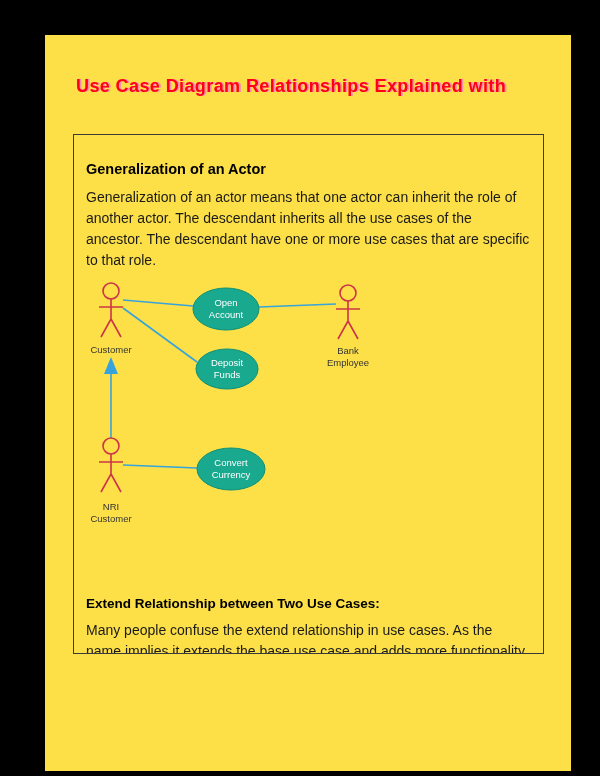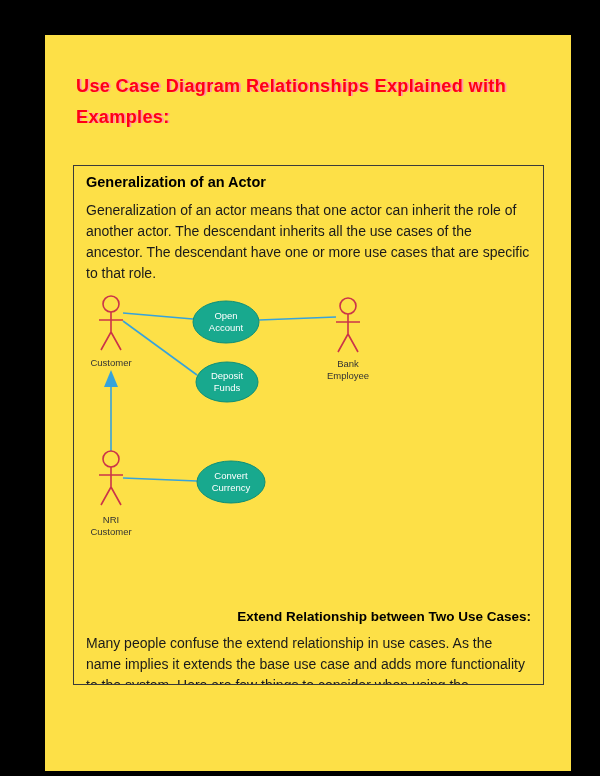--- a/index.html
+++ b/index.html
@@ -26,21 +26,21 @@
     letter-spacing:0.4px;
     text-shadow:1.8px 0 0 #ff93ab;
     margin-bottom:32px;
     white-space:nowrap;
   }
   .content-box {
     border:1px solid #3a3a3a;
     width:471px;
     height:520px;
     margin-left:-3px;
-    padding:6px 12px;
+    padding:24px 12px;
     overflow:hidden;
   }
   .box-heading {
     font-size:14.5px;
     font-weight:bold;
     color:#000;
     margin:2px 0 10px 0;
   }
   .box-para {
     font-size:14px;
@@ -53,31 +53,29 @@
   .actor circle { fill:none; }
   .actor-label { font-size:9.5px; fill:#333; text-anchor:middle; stroke:none; }
   .uc ellipse { stroke:#0e8f77; stroke-width:1; }
   .uc-text { font-size:9.5px; fill:#ffffff; text-anchor:middle; font-weight:normal; }
   .connector { stroke-width:1.6; fill:none; }
   .extend-heading {
     font-size:13.5px;
     font-weight:bold;
     color:#000;
     margin:66px 0 9px 0;
-    text-align:right;
   }
 </style>
 </head>
 <body>
 
 <div class="page">
 
   <div class="doc-title">
     <div>Use Case Diagram Relationships Explained with</div>
-    <div>Examples:</div>
   </div>
 
   <div class="content-box">
 
     <h2 class="box-heading">Generalization of an Actor</h2>
     <p class="box-para">Generalization of an actor means that one actor can inherit the role of another actor. The descendant inherits all the use cases of the ancestor. The descendant have one or more use cases that are specific to that role.</p>
 
     <svg class="diagram-svg" width="445" height="255" viewBox="0 0 445 255">
 
       <line class="connector" x1="37" y1="25" x2="107" y2="31" stroke="#36a3dc"></line>

